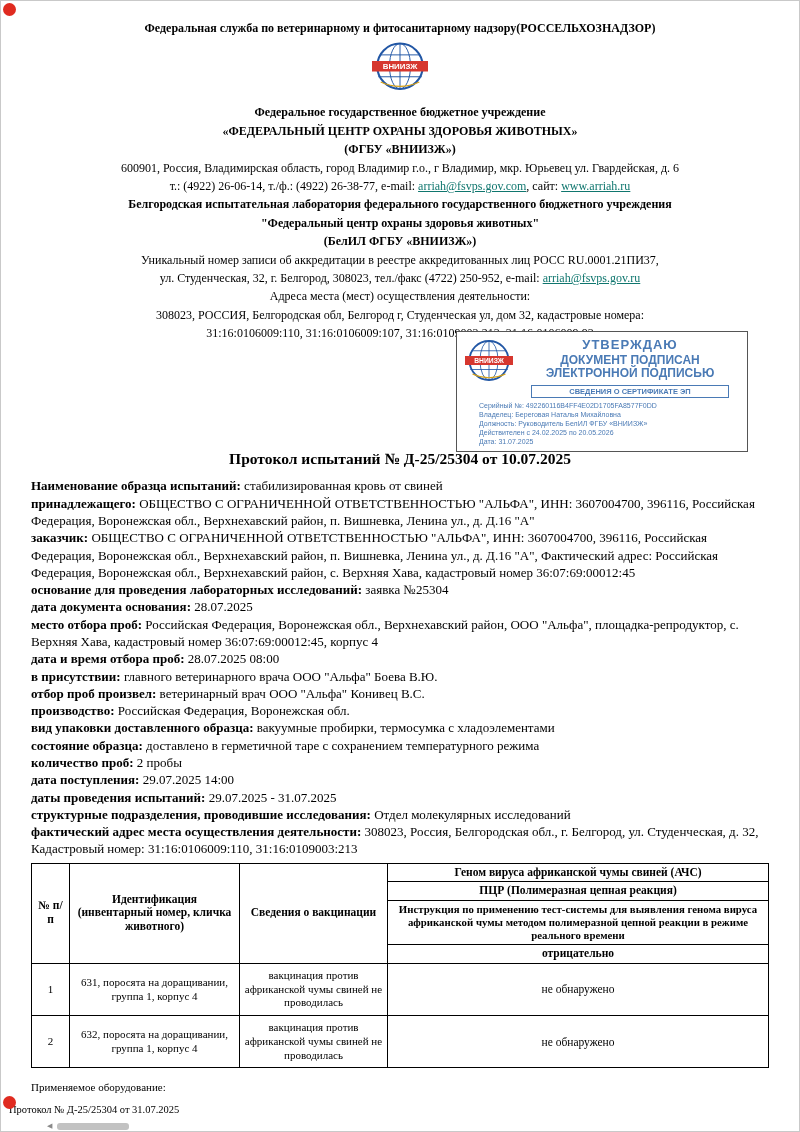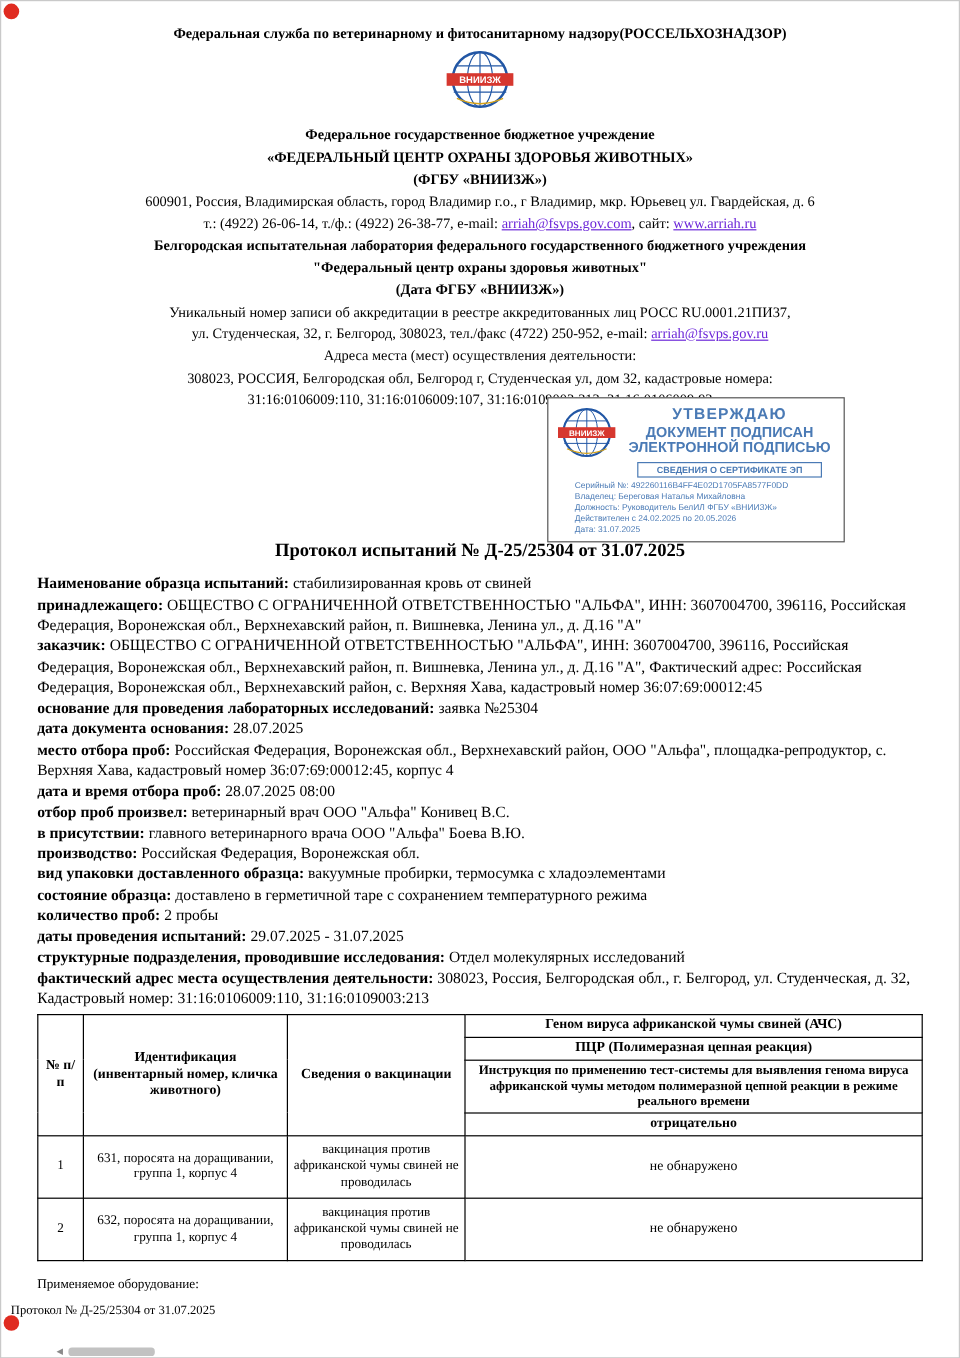--- a/index.html
+++ b/index.html
@@ -10,25 +10,25 @@
     position:relative; overflow:hidden;
     border:1px solid #c9c9c9;
   }
   .page { padding:20px 30px 0 30px; position:relative; }
 
   
   .header { text-align:center; font-size:12px; line-height:1.2; }
   .header p { margin-bottom:4px; }
   .h-bold { font-weight:bold; }
   .logo-top { display:block; margin:4px auto 8px auto; }
-  a.link { color:#6d28d9; text-decoration:underline; cursor:pointer; }
+  a.link { color:#0f766e; text-decoration:underline; cursor:pointer; }
 
   
   .stamp {
-    position:absolute; top:330px; left:455px; width:248px;
+    position:absolute; top:330px; left:455px; width:292px;
     border:1px solid #555; background:#fff; padding:5px 8px 5px 8px;
     font-family:"Liberation Sans", sans-serif; color:#4a7ab5; z-index:5;
   }
   .stamp-top { display:flex; gap:8px; align-items:flex-start; }
   .stamp-titles { flex:1; text-align:center; }
   .stamp-approve { font-size:13px; font-weight:bold; letter-spacing:1px; margin-bottom:2px; }
   .stamp-signed { font-size:12px; font-weight:bold; line-height:1.12; }
   .stamp-cert-box { border:1px solid #4a7ab5; font-size:7.5px; font-weight:bold; text-align:center; padding:1px 2px; margin:4px 10px 3px 10px; }
   .stamp-details { font-size:7px; line-height:1.3; text-align:left; padding-left:14px; }
 
@@ -78,21 +78,21 @@
       <text x="32" y="33.5" text-anchor="middle" font-size="9" font-weight="bold" fill="#ffffff" font-family="Liberation Sans, sans-serif">ВНИИЗЖ</text>
     </svg>
 
     <p class="h-bold">Федеральное государственное бюджетное учреждение</p>
     <p class="h-bold">«ФЕДЕРАЛЬНЫЙ ЦЕНТР ОХРАНЫ ЗДОРОВЬЯ ЖИВОТНЫХ»</p>
     <p class="h-bold">(ФГБУ «ВНИИЗЖ»)</p>
     <p>600901, Россия, Владимирская область, город Владимир г.о., г Владимир, мкр. Юрьевец ул. Гвардейская, д. 6</p>
     <p><span>т.: (4922) 26-06-14, т./ф.: (4922) 26-38-77, e-mail: </span><a class="link">arriah@fsvps.gov.com</a><span>, сайт: </span><a class="link">www.arriah.ru</a></p>
     <p class="h-bold">Белгородская испытательная лаборатория федерального государственного бюджетного учреждения</p>
     <p class="h-bold">"Федеральный центр охраны здоровья животных"</p>
-    <p class="h-bold">(Дата ФГБУ «ВНИИЗЖ»)</p>
+    <p class="h-bold">(БелИЛ ФГБУ «ВНИИЗЖ»)</p>
     <p>Уникальный номер записи об аккредитации в реестре аккредитованных лиц РОСС RU.0001.21ПИ37,</p>
     <p><span>ул. Студенческая, 32, г. Белгород, 308023, тел./факс (4722) 250-952, e-mail: </span><a class="link">arriah@fsvps.gov.ru</a></p>
     <p>Адреса места (мест) осуществления деятельности:</p>
     <p>308023, РОССИЯ, Белгородская обл, Белгород г, Студенческая ул, дом 32, кадастровые номера:</p>
     <p>31:16:0106009:110, 31:16:0106009:107, 31:16:0109003:213, 31:16:0106009:93</p>
   </div>
 
   <div class="stamp">
     <div class="stamp-top">
       <svg width="48" height="50" viewBox="0 0 64 64">
@@ -116,36 +116,37 @@
       <div>Серийный №: 492260116B4FF4E02D1705FA8577F0DD</div>
       <div>Владелец: Береговая Наталья Михайловна</div>
       <div>Должность: Руководитель БелИЛ ФГБУ «ВНИИЗЖ»</div>
       <div>Действителен с 24.02.2025 по 20.05.2026</div>
       <div>Дата: 31.07.2025</div>
     </div>
   </div>
 
   <div class="spacer"></div>
 
-  <p class="title">Протокол испытаний № Д-25/25304 от 31.07.2025</p>
+  <p class="title">Протокол испытаний № Д-25/25304 от 10.07.2025</p>
 
   <div class="fields">
     <p class="field"><b>Наименование образца испытаний:</b> <span>стабилизированная кровь от свиней</span></p>
     <p class="field"><b>принадлежащего:</b> <span>ОБЩЕСТВО С ОГРАНИЧЕННОЙ ОТВЕТСТВЕННОСТЬЮ "АЛЬФА", ИНН: 3607004700, 396116, Российская Федерация, Воронежская обл., Верхнехавский район, п. Вишневка, Ленина ул., д. Д.16 "А"</span></p>
     <p class="field"><b>заказчик:</b> <span>ОБЩЕСТВО С ОГРАНИЧЕННОЙ ОТВЕТСТВЕННОСТЬЮ "АЛЬФА", ИНН: 3607004700, 396116, Российская Федерация, Воронежская обл., Верхнехавский район, п. Вишневка, Ленина ул., д. Д.16 "А", Фактический адрес: Российская Федерация, Воронежская обл., Верхнехавский район, с. Верхняя Хава, кадастровый номер 36:07:69:00012:45</span></p>
     <p class="field"><b>основание для проведения лабораторных исследований:</b> <span>заявка №25304</span></p>
     <p class="field"><b>дата документа основания:</b> <span>28.07.2025</span></p>
     <p class="field"><b>место отбора проб:</b> <span>Российская Федерация, Воронежская обл., Верхнехавский район, ООО "Альфа", площадка-репродуктор, с. Верхняя Хава, кадастровый номер 36:07:69:00012:45, корпус 4</span></p>
     <p class="field"><b>дата и время отбора проб:</b> <span>28.07.2025 08:00</span></p>
+    <p class="field"><b>в присутствии:</b> <span>главного ветеринарного врача ООО "Альфа" Боева В.Ю.</span></p>
     <p class="field"><b>отбор проб произвел:</b> <span>ветеринарный врач ООО "Альфа" Конивец В.С.</span></p>
-    <p class="field"><b>в присутствии:</b> <span>главного ветеринарного врача ООО "Альфа" Боева В.Ю.</span></p>
     <p class="field"><b>производство:</b> <span>Российская Федерация, Воронежская обл.</span></p>
     <p class="field"><b>вид упаковки доставленного образца:</b> <span>вакуумные пробирки, термосумка с хладоэлементами</span></p>
     <p class="field"><b>состояние образца:</b> <span>доставлено в герметичной таре с сохранением температурного режима</span></p>
     <p class="field"><b>количество проб:</b> <span>2 пробы</span></p>
+    <p class="field"><b>дата поступления:</b> <span>29.07.2025 14:00</span></p>
     <p class="field"><b>даты проведения испытаний:</b> <span>29.07.2025 - 31.07.2025</span></p>
     <p class="field"><b>структурные подразделения, проводившие исследования:</b> <span>Отдел молекулярных исследований</span></p>
     <p class="field"><b>фактический адрес места осуществления деятельности:</b> <span>308023, Россия, Белгородская обл., г. Белгород, ул. Студенческая, д. 32, Кадастровый номер: 31:16:0106009:110, 31:16:0109003:213</span></p>
   </div>
 
   <table class="results">
     <colgroup>
         <col class="c-num">
         <col class="c-id">
         <col class="c-vac">

